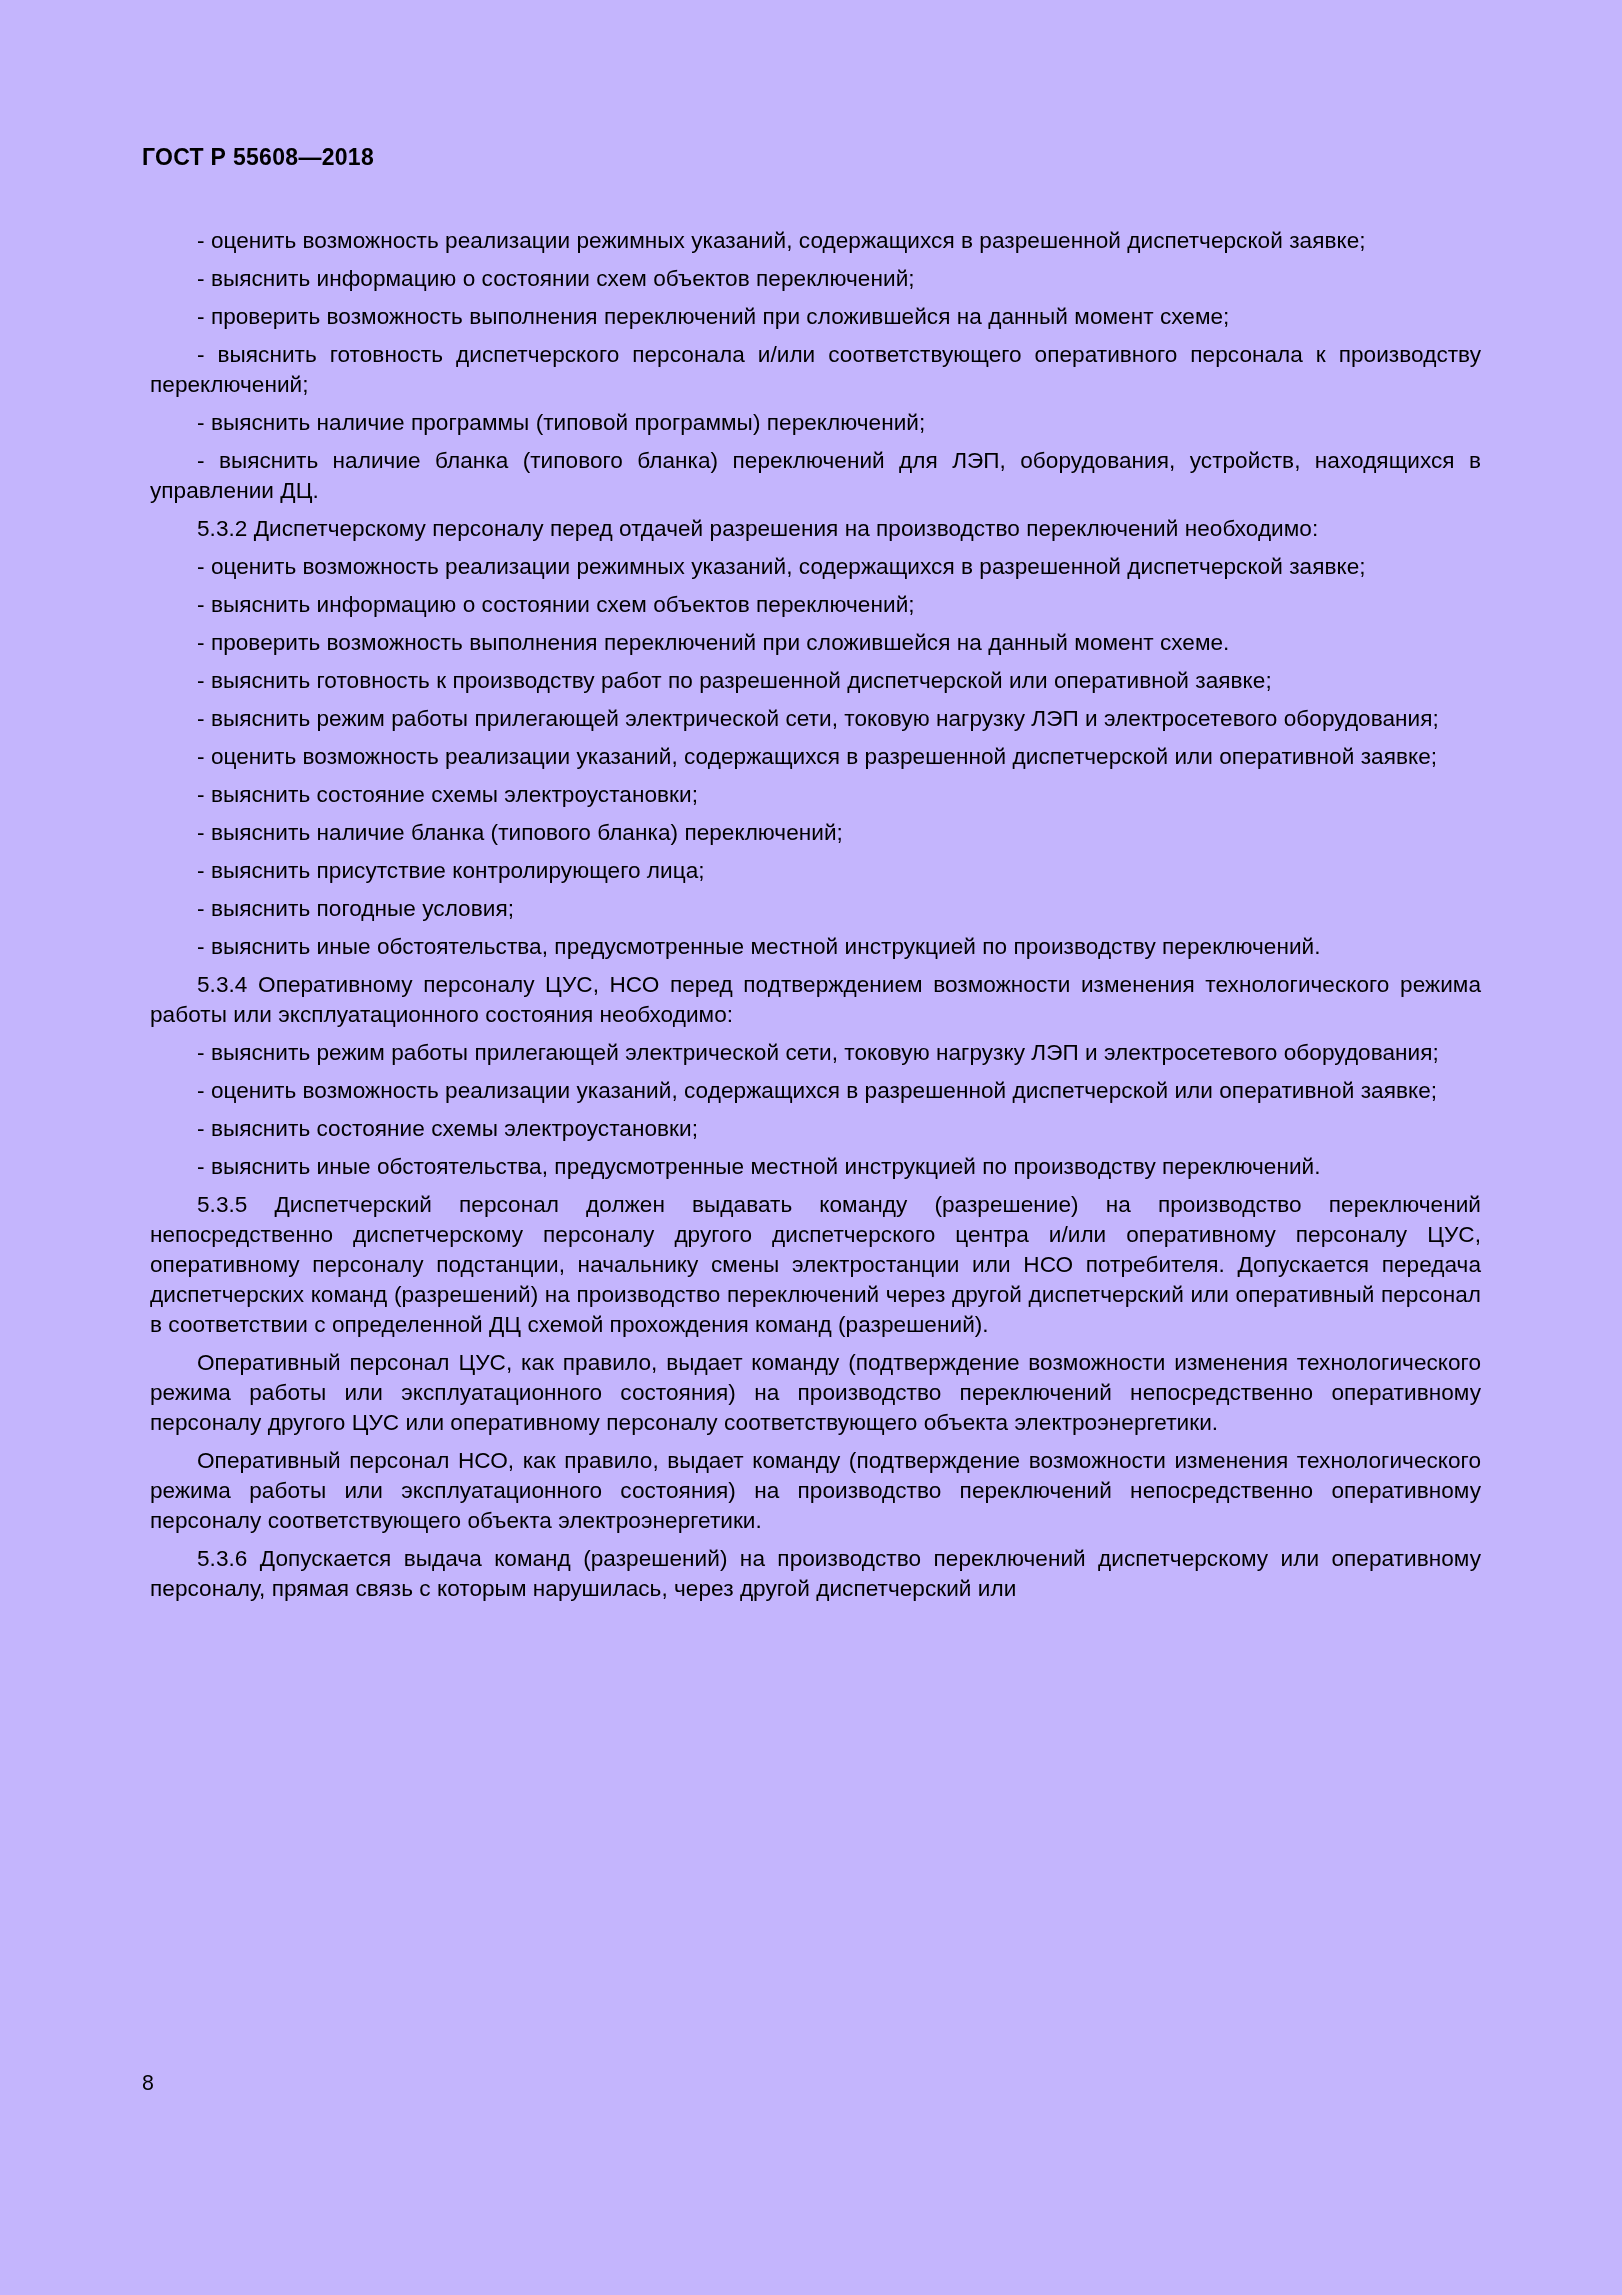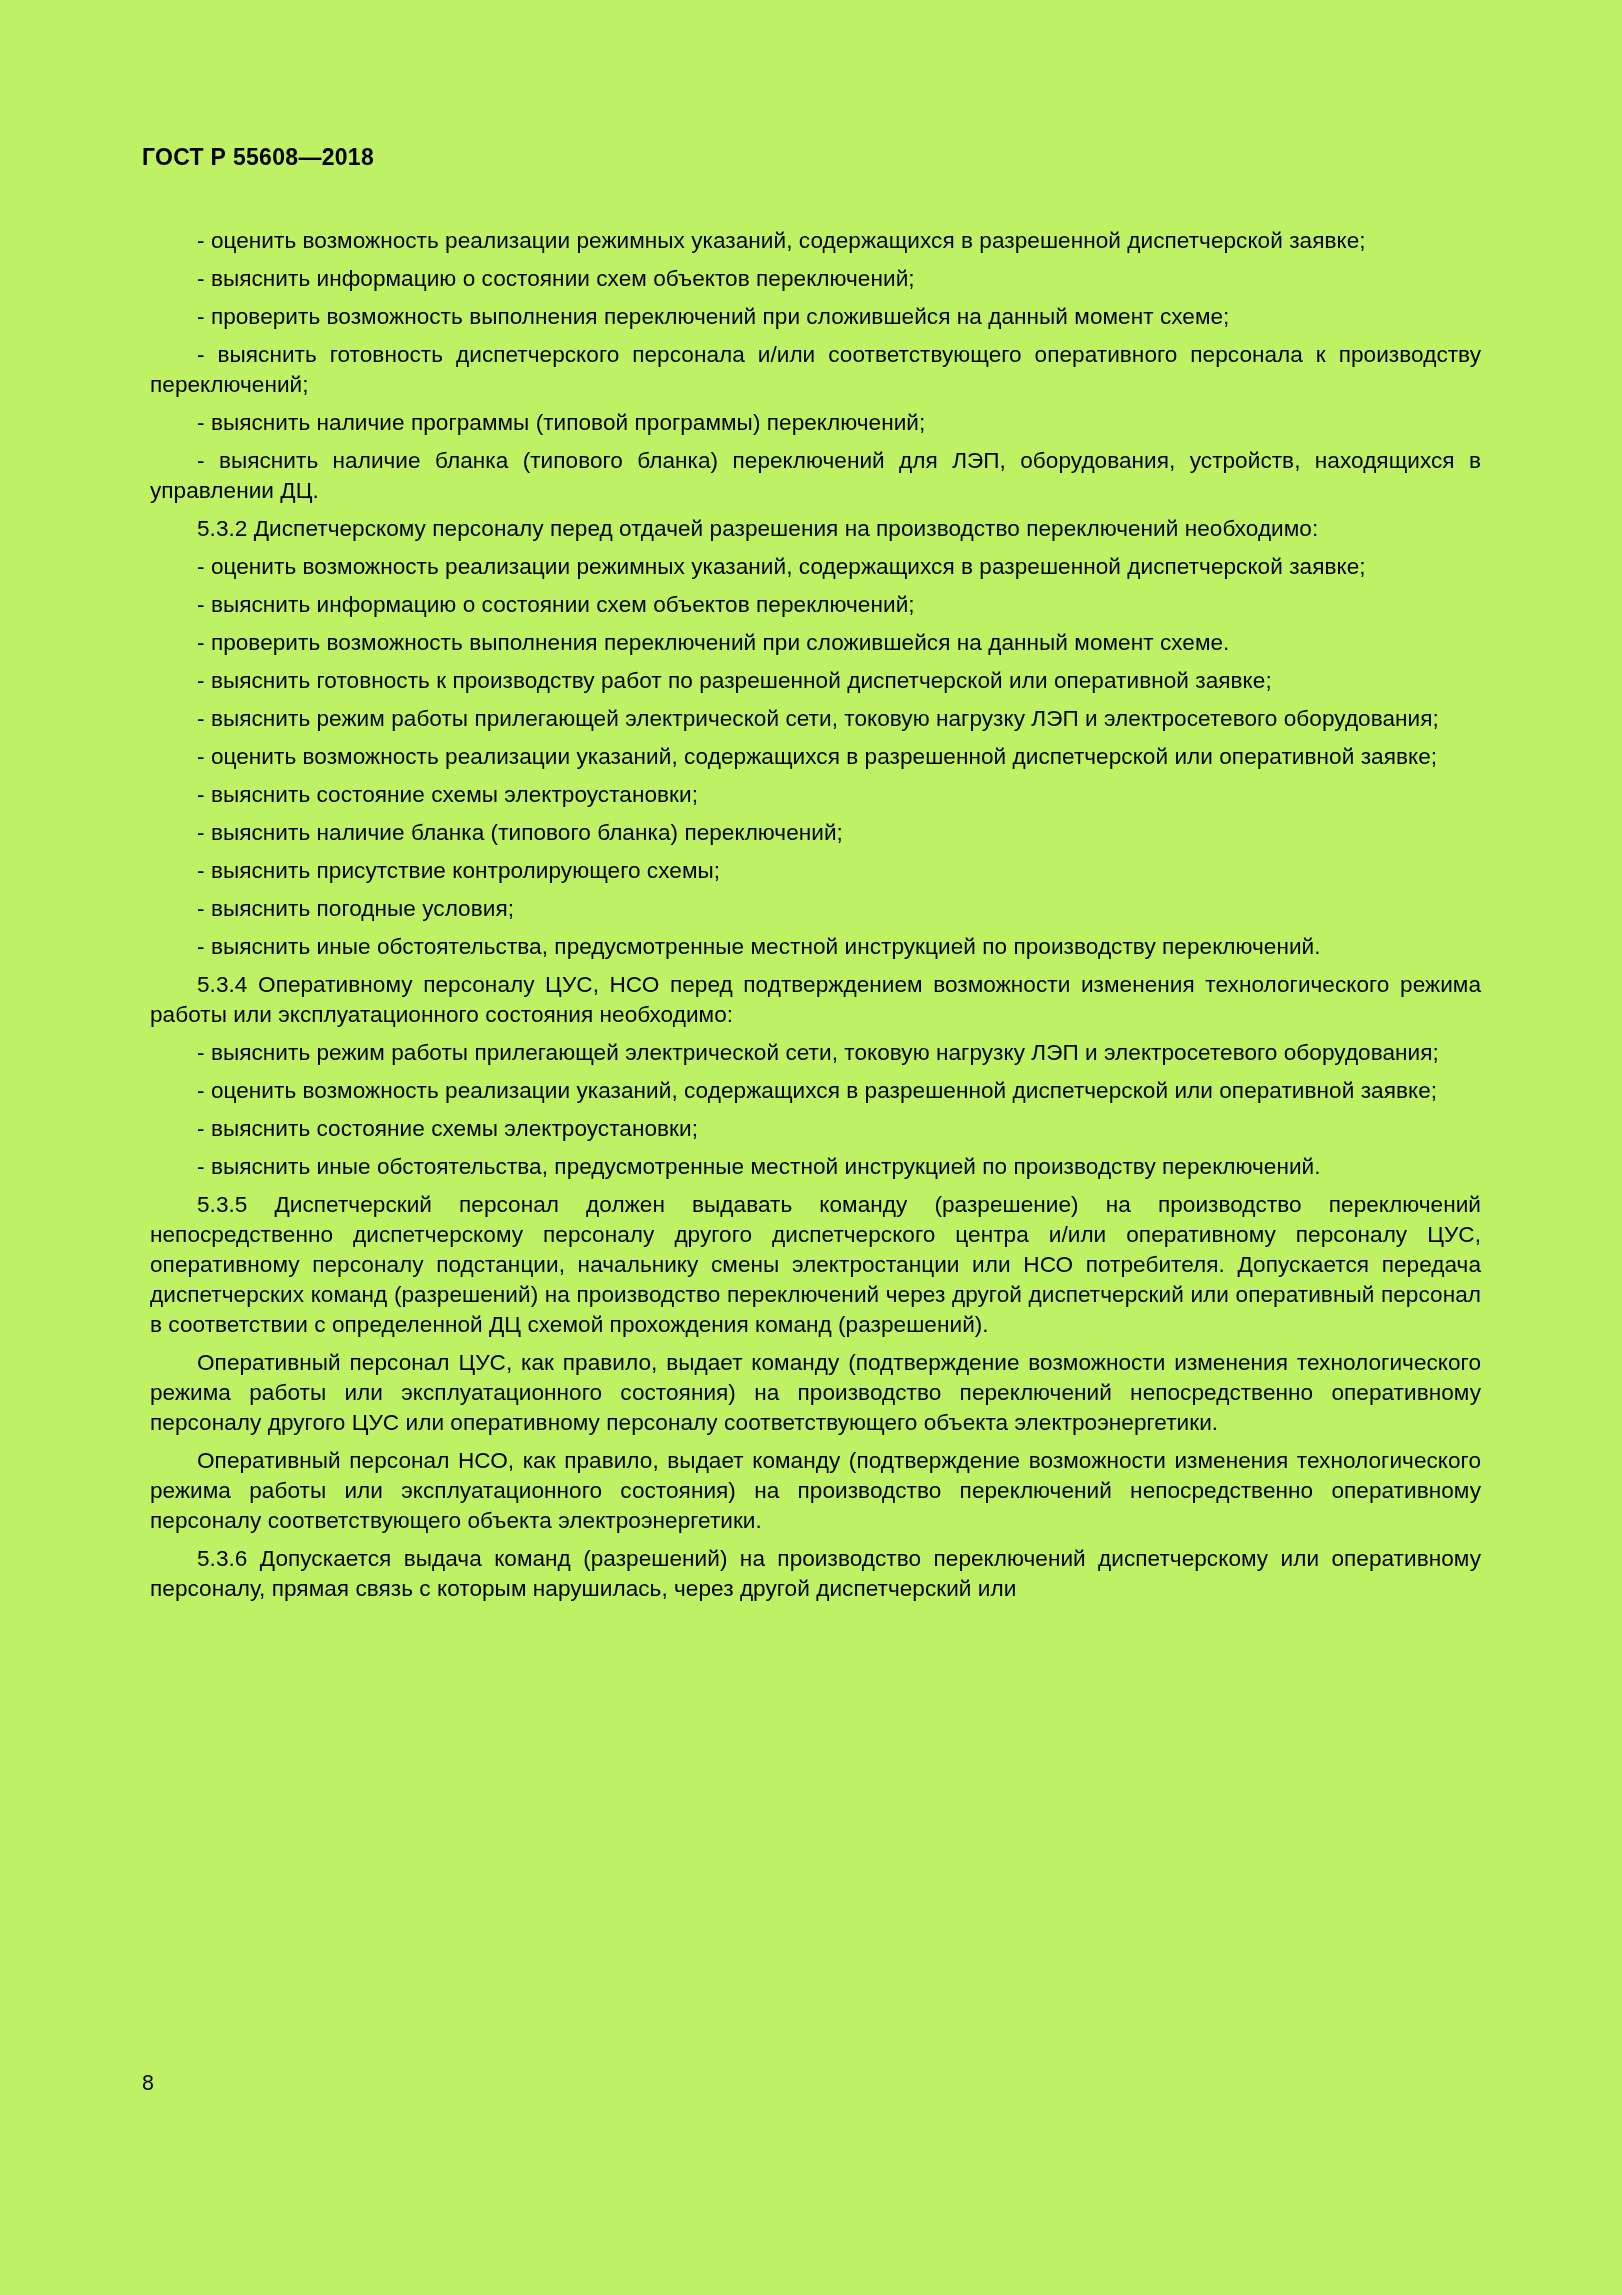--- a/index.html
+++ b/index.html
@@ -9,21 +9,21 @@
     background: #ffffff;
   }
   body {
     font-family: "Liberation Sans", sans-serif;
     color: #000000;
   }
   .page {
     position: relative;
     width: 1623px;
     height: 2295px;
-    background: #bef264;
+    background: #c4b5fd;
     box-sizing: border-box;
     overflow: hidden;
   }
   .page-header {
     position: absolute;
     left: 142px;
     top: 144px;
     font-size: 23px;
     font-weight: bold;
     letter-spacing: 0.3px;
@@ -70,21 +70,21 @@
     <p class="indent">- выяснить наличие бланка (типового бланка) переключений для ЛЭП, оборудования, устройств, находящихся в управлении ДЦ.</p>
     <p class="indent">5.3.2 Диспетчерскому персоналу перед отдачей разрешения на производство переключений необходимо:</p>
     <p class="indent">- оценить возможность реализации режимных указаний, содержащихся в разрешенной диспетчерской заявке;</p>
     <p class="indent">- выяснить информацию о состоянии схем объектов переключений;</p>
     <p class="indent">- проверить возможность выполнения переключений при сложившейся на данный момент схеме.</p>
     <p class="indent">- выяснить готовность к производству работ по разрешенной диспетчерской или оперативной заявке;</p>
     <p class="indent">- выяснить режим работы прилегающей электрической сети, токовую нагрузку ЛЭП и электросетевого оборудования;</p>
     <p class="indent">- оценить возможность реализации указаний, содержащихся в разрешенной диспетчерской или оперативной заявке;</p>
     <p class="indent">- выяснить состояние схемы электроустановки;</p>
     <p class="indent">- выяснить наличие бланка (типового бланка) переключений;</p>
-    <p class="indent">- выяснить присутствие контролирующего схемы;</p>
+    <p class="indent">- выяснить присутствие контролирующего лица;</p>
     <p class="indent">- выяснить погодные условия;</p>
     <p class="indent">- выяснить иные обстоятельства, предусмотренные местной инструкцией по производству переключений.</p>
     <p class="indent">5.3.4 Оперативному персоналу ЦУС, НСО перед подтверждением возможности изменения технологического режима работы или эксплуатационного состояния необходимо:</p>
     <p class="indent">- выяснить режим работы прилегающей электрической сети, токовую нагрузку ЛЭП и электросетевого оборудования;</p>
     <p class="indent">- оценить возможность реализации указаний, содержащихся в разрешенной диспетчерской или оперативной заявке;</p>
     <p class="indent">- выяснить состояние схемы электроустановки;</p>
     <p class="indent">- выяснить иные обстоятельства, предусмотренные местной инструкцией по производству переключений.</p>
     <p class="indent">5.3.5 Диспетчерский персонал должен выдавать команду (разрешение) на производство переключений непосредственно диспетчерскому персоналу другого диспетчерского центра и/или оперативному персоналу ЦУС, оперативному персоналу подстанции, начальнику смены электростанции или НСО потребителя. Допускается передача диспетчерских команд (разрешений) на производство переключений через другой диспетчерский или оперативный персонал в соответствии с определенной ДЦ схемой прохождения команд (разрешений).</p>
     <p class="indent">Оперативный персонал ЦУС, как правило, выдает команду (подтверждение возможности изменения технологического режима работы или эксплуатационного состояния) на производство переключений непосредственно оперативному персоналу другого ЦУС или оперативному персоналу соответствующего объекта электроэнергетики.</p>
     <p class="indent">Оперативный персонал НСО, как правило, выдает команду (подтверждение возможности изменения технологического режима работы или эксплуатационного состояния) на производство переключений непосредственно оперативному персоналу соответствующего объекта электроэнергетики.</p>

